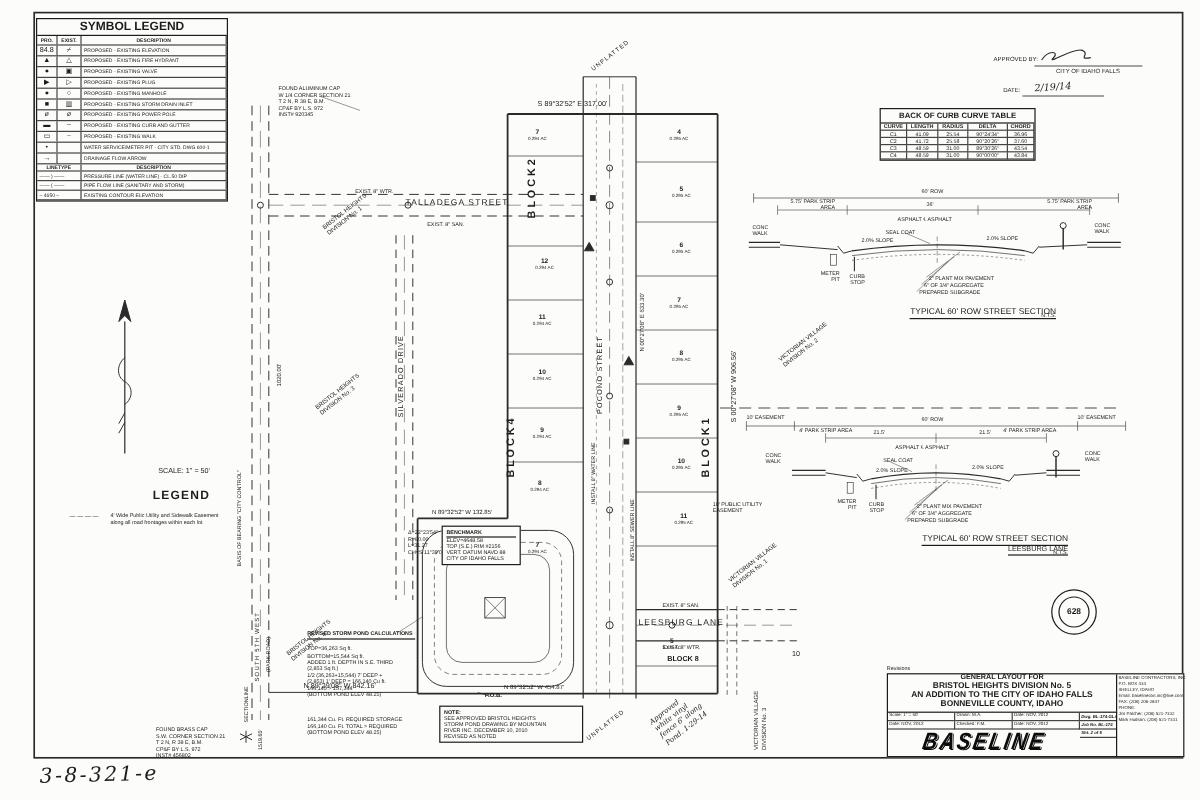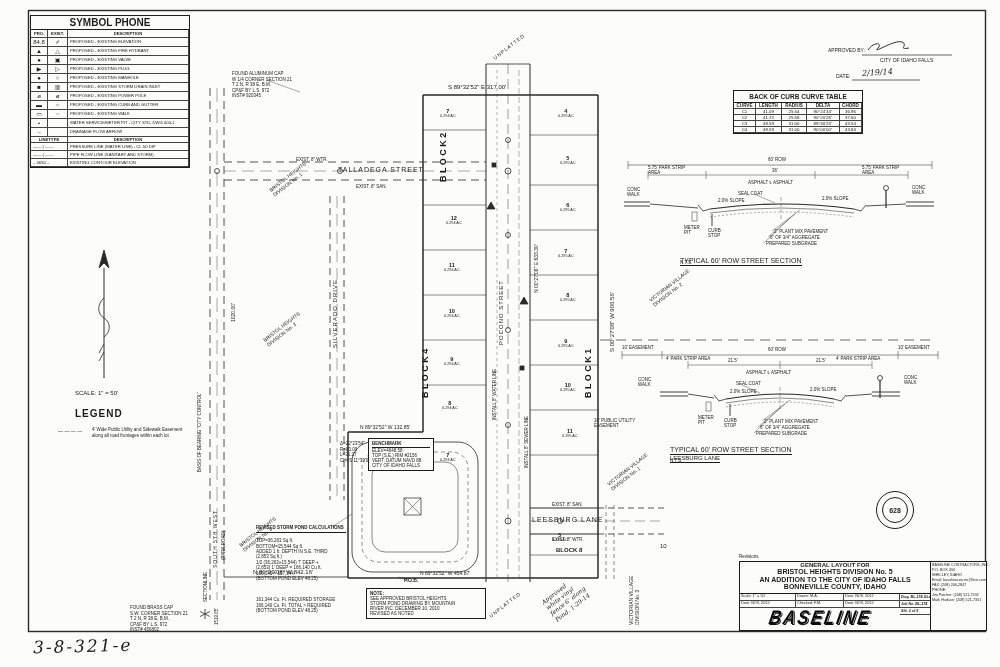--- a/index.html
+++ b/index.html
@@ -2,21 +2,21 @@
 <html><head>
 <meta charset="utf-8">
 <style>
   html,body{margin:0;padding:0;background:#e8e8e4;}
   #page{position:relative;width:1000px;height:667px;background:#fcfcfa;overflow:hidden;
         font-family:"Liberation Sans",sans-serif;color:#1c1c1c;}
   svg{position:absolute;left:0;top:0;}
   .lbl{position:absolute;color:#1c1c1c;white-space:pre-line;line-height:1.2;}
   .f4{font-size:4.5px;} .f5{font-size:5px;} .f6{font-size:6px;}
   .f7{font-size:7px;} .f8{font-size:8px;} .f9{font-size:9px;} .f10{font-size:10px;}
-  .b{font-weight:bold;} .ctr{text-align:left;} .nw{white-space:nowrap;}
+  .b{font-weight:bold;} .ctr{text-align:right;} .nw{white-space:nowrap;}
   .v{transform:rotate(-90deg);transform-origin:0 0;white-space:nowrap;}
   .vp{transform:rotate(-90deg);transform-origin:0 0;} 
   .d38{transform:rotate(-38deg);transform-origin:0 0;}
   .sp1{letter-spacing:1px;}
   .hand{font-family:"DejaVu Serif",serif;font-style:italic;}
   .ul{border-bottom:1px solid #1c1c1c;padding-bottom:1px;}
   
   #symLegend{position:absolute;left:30px;top:15px;width:158px;border:1.6px solid #1c1c1c;background:#fcfcfa;}
   #symLegend .title{font-size:10px;font-weight:bold;text-align:center;border-bottom:1.2px solid #1c1c1c;padding:1px 0;}
   .sl-hdr,.sl-row{display:grid;grid-template-columns:17px 20px 1fr;border-bottom:.5px solid #444;}
@@ -157,21 +157,21 @@
       <path d="M780,387 V411" stroke-width="0.4" stroke-dasharray="4,2"></path>
       <rect x="706" y="402" width="5" height="9" stroke-width="0.5"></rect>
       <path d="M730,404 V416" stroke-width="0.9"></path>
       <path d="M880,380 V398" stroke-width="1.2"></path>
         <circle cx="880" cy="378" r="2.5"></circle>
       <path d="M790,400 L762,421 M785,404 L758,427 M780,408 L754,433 M760,393 L742,385" stroke-width="0.4"></path>
     </g>
   </svg>
 
   <div id="symLegend">
-    <div class="title">SYMBOL PHONE</div>
+    <div class="title">SYMBOL LEGEND</div>
     <div class="sl-hdr">
       <span>PRO.</span>
       <span>EXIST.</span>
       <span>DESCRIPTION</span>
     </div>
     <div>
 
         <div class="sl-row">
           <span class="sym">84.8</span>
           <span class="sym">⌿</span>

